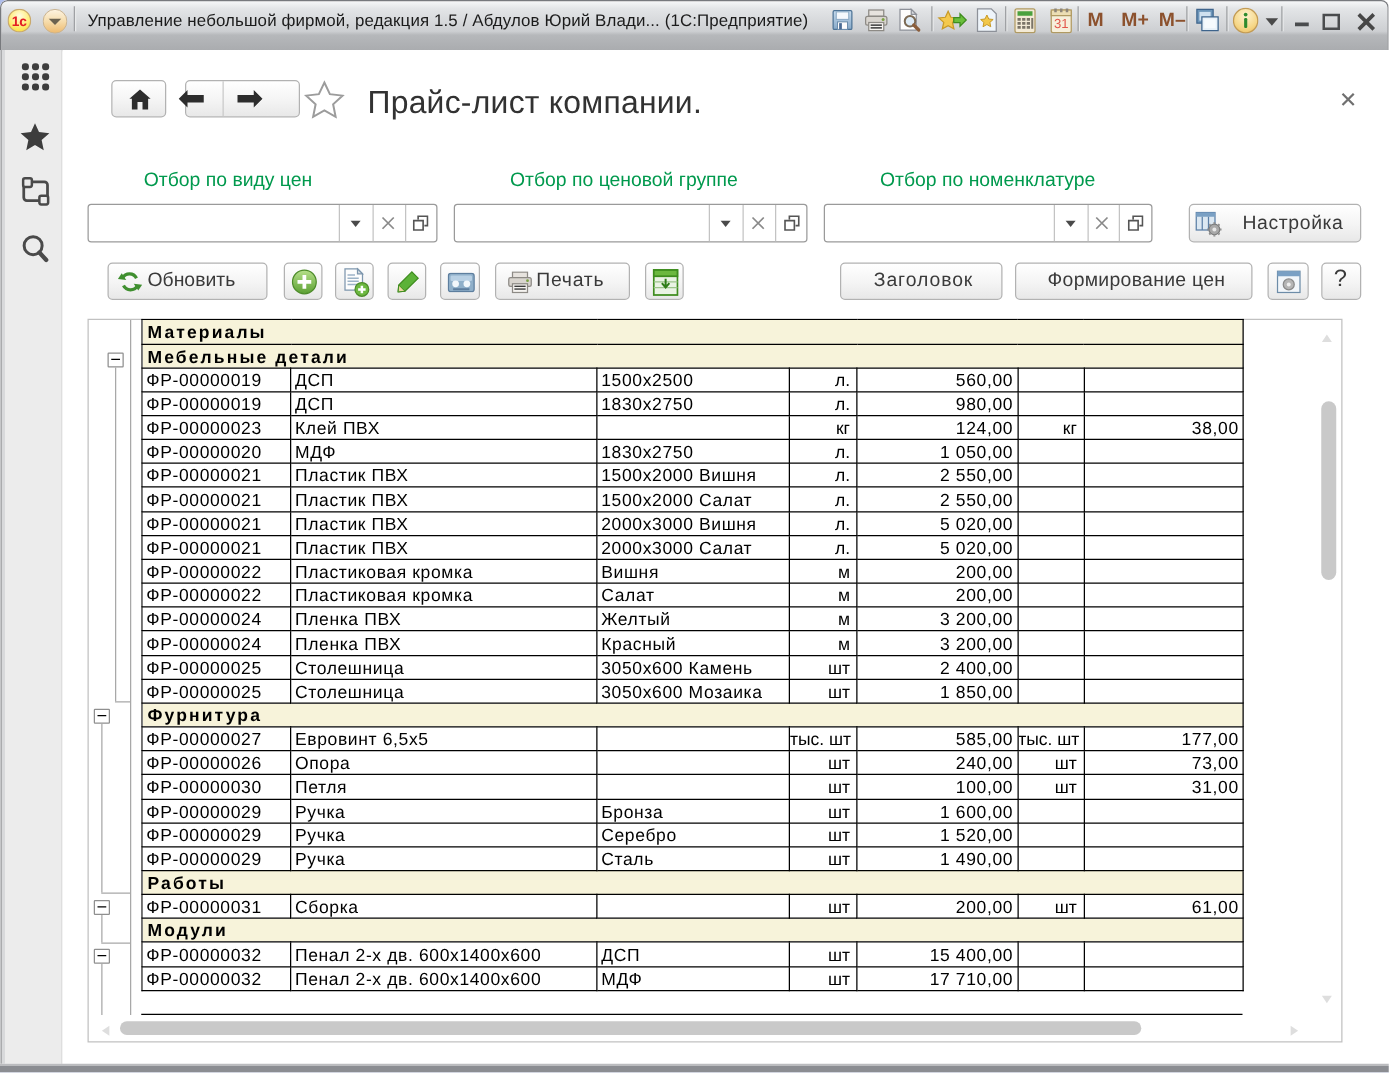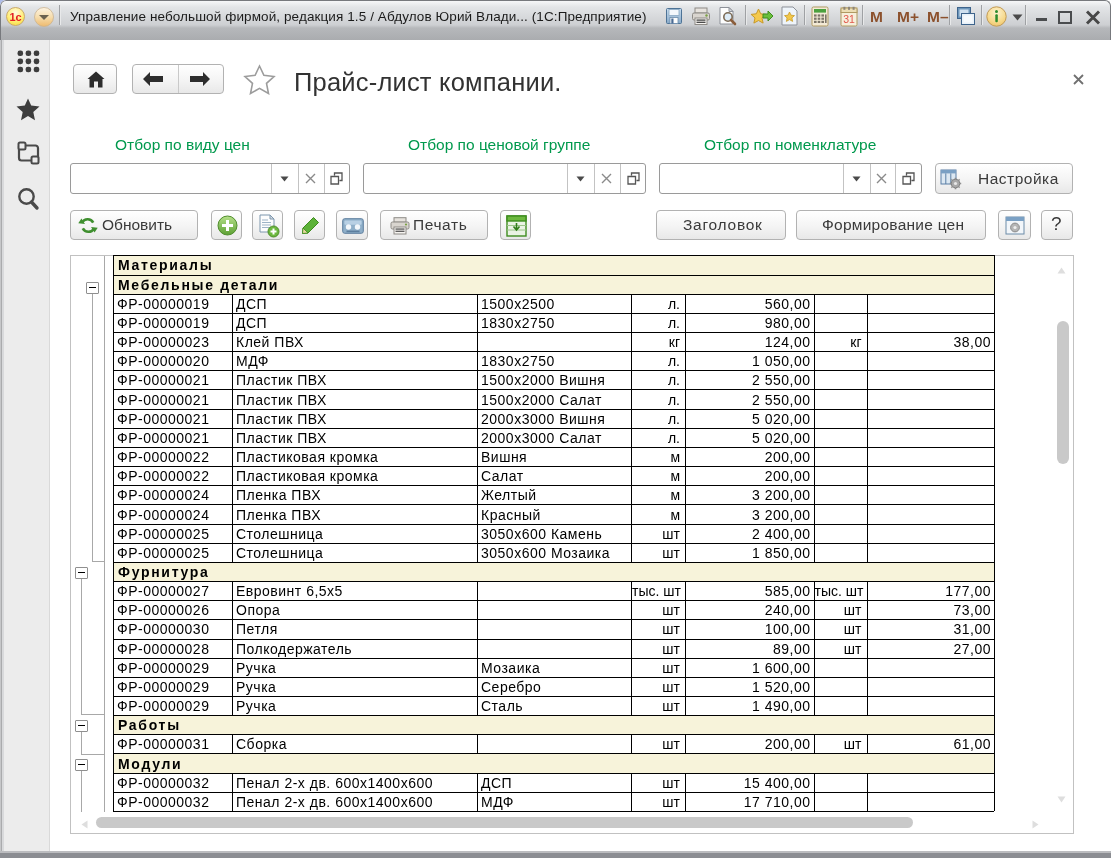--- a/index.html
+++ b/index.html
@@ -6,21 +6,21 @@
 body{background:#aebdea;font-family:"Liberation Sans", sans-serif;}
 #win{position:absolute;left:0;top:0;width:1111px;height:858px;border-radius:6px 6px 0 0;overflow:hidden;background:#fff;padding-left:30px;}
 #titlebar{position:absolute;left:0;top:0;width:1111px;height:40px;box-sizing:border-box;border:1px solid #77797d;border-bottom:none;border-radius:6px 6px 0 0;background:linear-gradient(#f6f7f8 0px,#e3e5e7 6px,#cdcfd2 24px,#bec0c3 26px,#b6b8bb 27px,#a9abae 40px);border-radius:6px 6px 0 0;}
 .tsep{position:absolute;top:4px;width:1px;height:20px;background:#9fa1a4;box-shadow:1px 0 0 #e8e9ea;}
 #ttext{position:absolute;left:69px;top:8px;font-size:13.5px;color:#1b1b1b;white-space:nowrap;letter-spacing:0.1px;}
 #sidebar{position:absolute;left:4px;top:40px;width:45px;height:811px;background:#ececec;border-right:1px solid #d9d9d9;}
 #winleft{position:absolute;left:0;top:40px;width:4px;height:811px;background:linear-gradient(90deg,#c6c7c9 0 1px,#aaabad 1px 2px,#d8d9db 2px 4px);}
 #winright{position:absolute;right:0;top:40px;width:6px;height:812px;background:linear-gradient(90deg,#b9bbbf 0 3px,#a9b2d6 3px 6px);}
 #winbottom{position:absolute;left:0;top:851px;width:1111px;height:7px;background:linear-gradient(#bbbcbf 0 2px,#8b8d92 2px 7px);}
 #content{position:absolute;left:50px;top:41px;width:1055px;height:810px;background:#fff;}
-.btn{position:absolute;border:1px solid #b2b2b2;border-radius:4px;background:linear-gradient(#ffffff,#f4f4f4 55%,#e8e8e8);box-sizing:border-box;}
+.btn{position:absolute;border:1px solid #b2b2b2;border-radius:4px;background:linear-gradient(#ffffff,#f4f4f4 55%,#e8e8e8);box-sizing:border-box;margin-left:16px;}
 .btxt{font-size:15.5px;color:#3a3a3a;}
 .glabel{position:absolute;font-size:15.5px;color:#00994d;margin-left:44px;}
 .input{position:absolute;border:1px solid #9a9a9a;border-radius:3px;background:#fff;box-sizing:border-box;height:30.5px;top:163px;}
 .isep{position:absolute;top:0;width:1px;height:29px;background:#c3c3c3;}
 .cmb{position:absolute;top:176px;}
 .cmx{position:absolute;top:173px;}
 .cmo{position:absolute;top:172px;}
 table{border-collapse:collapse;table-layout:fixed;}
 td{border:1px solid #000;font-size:14px;letter-spacing:0.5px;color:#000;padding:0 3px;white-space:nowrap;overflow:hidden;vertical-align:middle;}
 tr{height:19.16px;}
@@ -531,32 +531,23 @@
 <tr>
               <td>ФР-00000030</td>
               <td>Петля</td>
               <td></td>
               <td class="r u">шт</td>
               <td class="r">100,00</td>
               <td class="r u">шт</td>
               <td class="r">31,00</td>
             </tr>
 <tr>
-              <td>ФР-00000028</td>
-              <td>Полкодержатель</td>
-              <td></td>
-              <td class="r u">шт</td>
-              <td class="r">89,00</td>
-              <td class="r u">шт</td>
-              <td class="r">27,00</td>
-            </tr>
-<tr>
               <td>ФР-00000029</td>
               <td>Ручка</td>
-              <td>Мозаика</td>
+              <td>Бронза</td>
               <td class="r u">шт</td>
               <td class="r">1 600,00</td>
               <td class="r u"></td>
               <td class="r"></td>
             </tr>
 <tr>
               <td>ФР-00000029</td>
               <td>Ручка</td>
               <td>Серебро</td>
               <td class="r u">шт</td>

